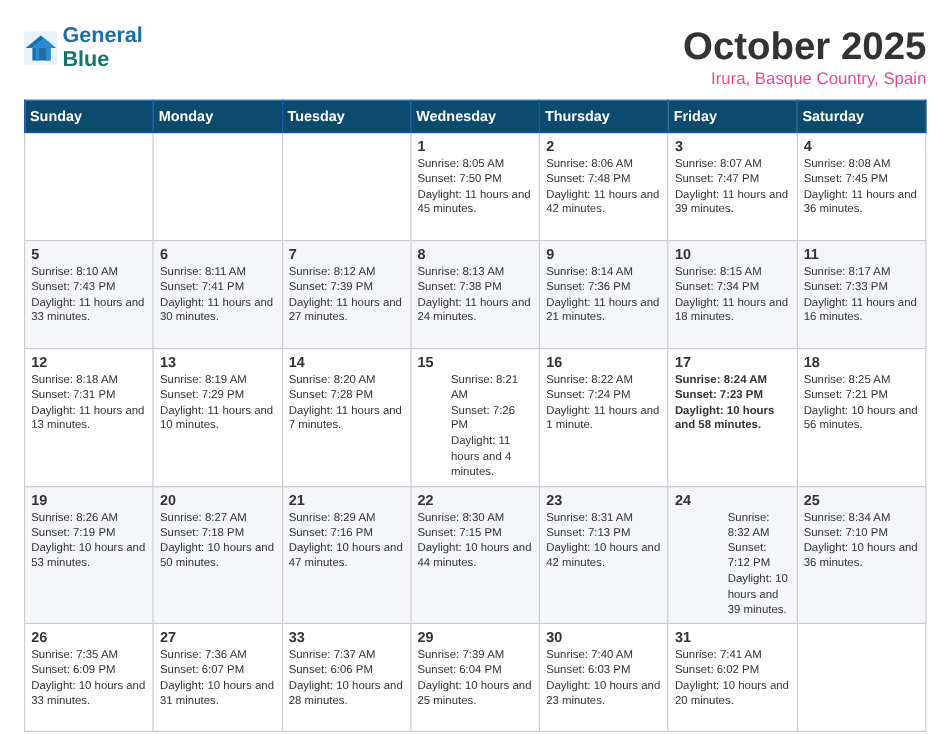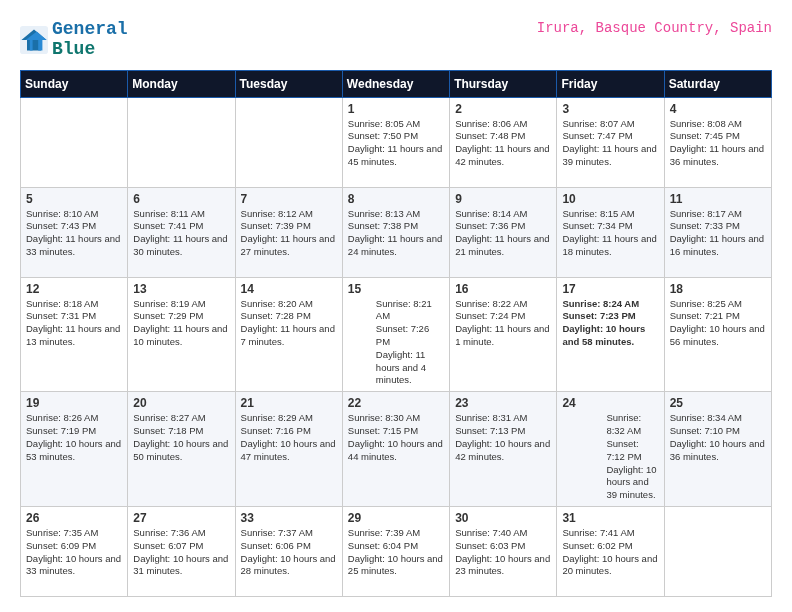--- a/index.html
+++ b/index.html
@@ -8,21 +8,20 @@
       background: #fff;
       width: 792px;
       min-height: 612px;
       padding: 20px;
     }
     .header {
       display: flex;
       justify-content: space-between;
       align-items: flex-start;
       margin-bottom: 10px;
-      font-family: Liberation Mono, monospace;
     }
     .logo {
       display: flex;
       align-items: center;
       gap: 4px;
     }
     .logo-text {
       font-size: 18px;
       font-weight: bold;
       color: #333;
@@ -85,39 +84,40 @@
     .empty-cell {
       background: #f9f9f9;
     }
     tr:nth-child(even) td {
       background-color: #f4f6fa;
     }
     tr:nth-child(odd) td {
       background-color: #ffffff;
     }
     .calendar thead tr th {
-      background-color: #0f172a;
+      background-color: #0c4a6e;
     }
   </style>
 </head>
 <body>
 
 <div class="header">
   <div class="logo">
     <svg class="logo-icon" viewBox="0 0 40 40">
       <rect width="40" height="40" rx="4" fill="#e8f0f8"></rect>
       <polygon points="20,5 38,20 30,20 30,35 10,35 10,20 2,20" fill="#1a6fa8"></polygon>
       <polygon points="24,8 38,20 32,20 32,35 26,35 26,20 18,20 18,35 14,35 14,20 8,20" fill="#2a8ad4"></polygon>
     </svg>
     <div class="logo-text">
       <div><span>General</span></div>
       <div><span style="color:#0f766e;">Blue</span></div>
     </div>
   </div>
   <div class="title-block">
+    <div class="calendar-title">October 2025</div>
     <div class="calendar-subtitle">Irura, Basque Country, Spain</div>
   </div>
 </div>
 
 <table class="calendar">
   <thead>
     <tr>
     <th>Sunday</th>
         <th>Monday</th>
         <th>Tuesday</th>

